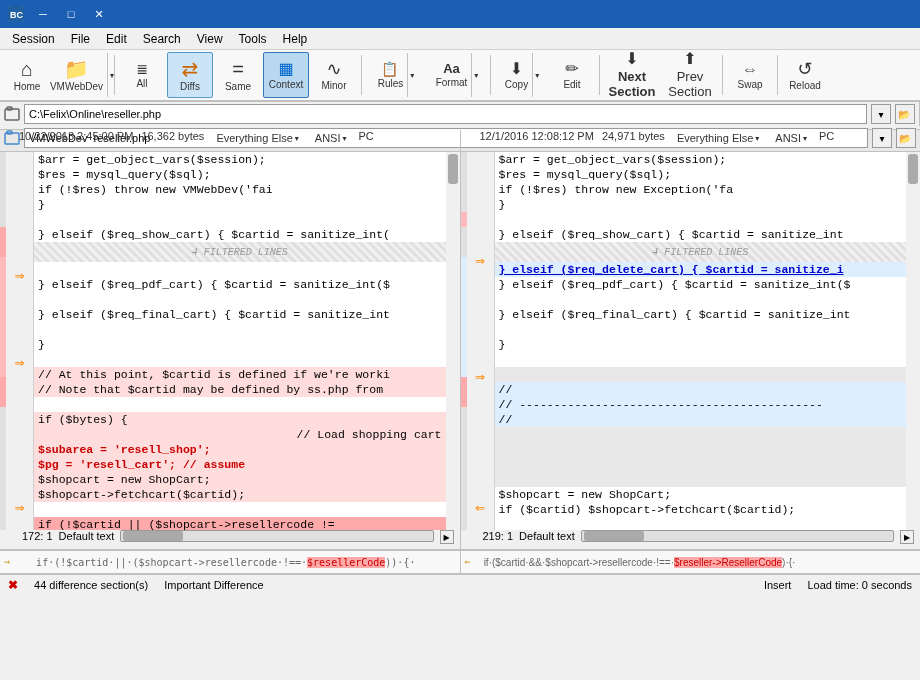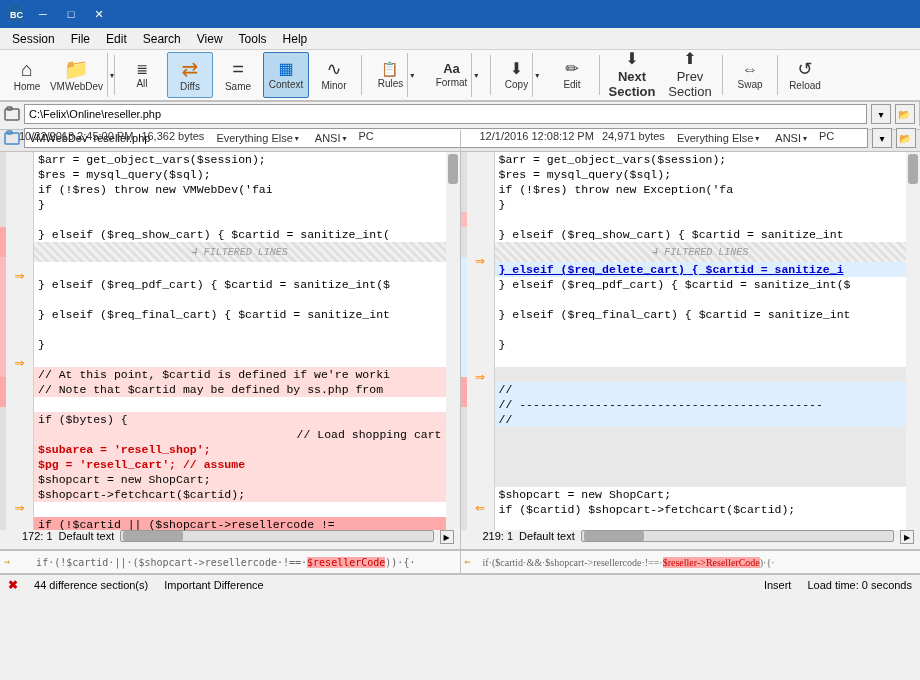--- a/index.html
+++ b/index.html
@@ -593,21 +593,21 @@
   </div>
 </div>
 
 <div id="minimap-bar" style="height:24px; background:#f8f8f8; display:flex; border-top:1px solid #c0c0c0; border-bottom:1px solid #c0c0c0;">
   <div class="minimap-panel" style="border-right:1px solid #c0c0c0;">
     <span class="mini-arrow">⇒</span>
     <span style="font-family:monospace; font-size:10px; color:#666;">&nbsp;&nbsp;&nbsp;&nbsp;if·(!$cartid·||·($shopcart-&gt;resellercode·!==·<span class="mini-highlight">$resellerCode</span>))·{·</span>
   </div>
   <div class="minimap-panel">
     <span class="mini-arrow">⇐</span>
-    <span style="font-family:Liberation Serif, serif; font-size:10px; color:#666;">&nbsp;&nbsp;&nbsp;&nbsp;if·($cartid·&amp;&amp;·$shopcart-&gt;resellercode·!==·<span class="mini-highlight">$reseller-&gt;ResellerCode</span>)·{·</span>
+    <span style="font-family:Liberation Sans, sans-serif; font-size:10px; color:#666;">&nbsp;&nbsp;&nbsp;&nbsp;if·($cartid·&amp;&amp;·$shopcart-&gt;resellercode·!==·<span class="mini-highlight">$reseller-&gt;ResellerCode</span>)·{·</span>
   </div>
 </div>
 
 <div id="statusbar">
   <span class="diff-icon">✖</span>
   <span>44 difference section(s)</span>
   <span style="flex:1;">Important Difference</span>
   <span>Insert</span>
   <span>Load time: 0 seconds</span>
 </div>

